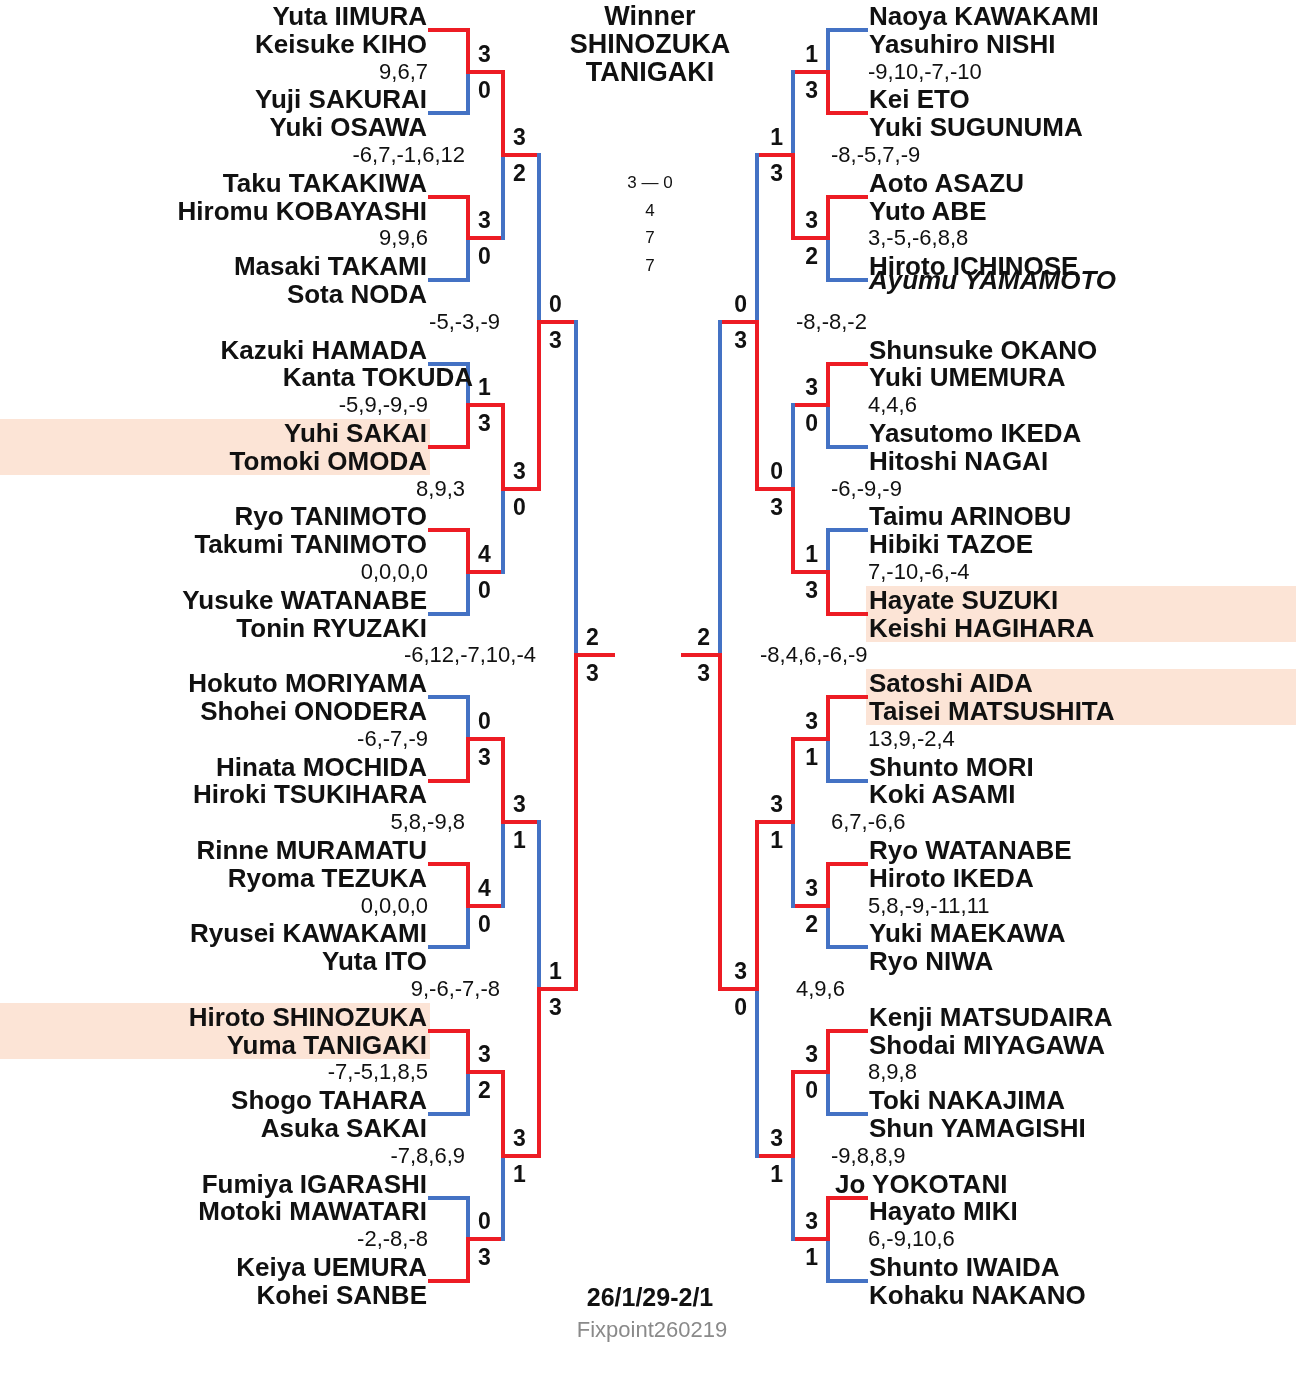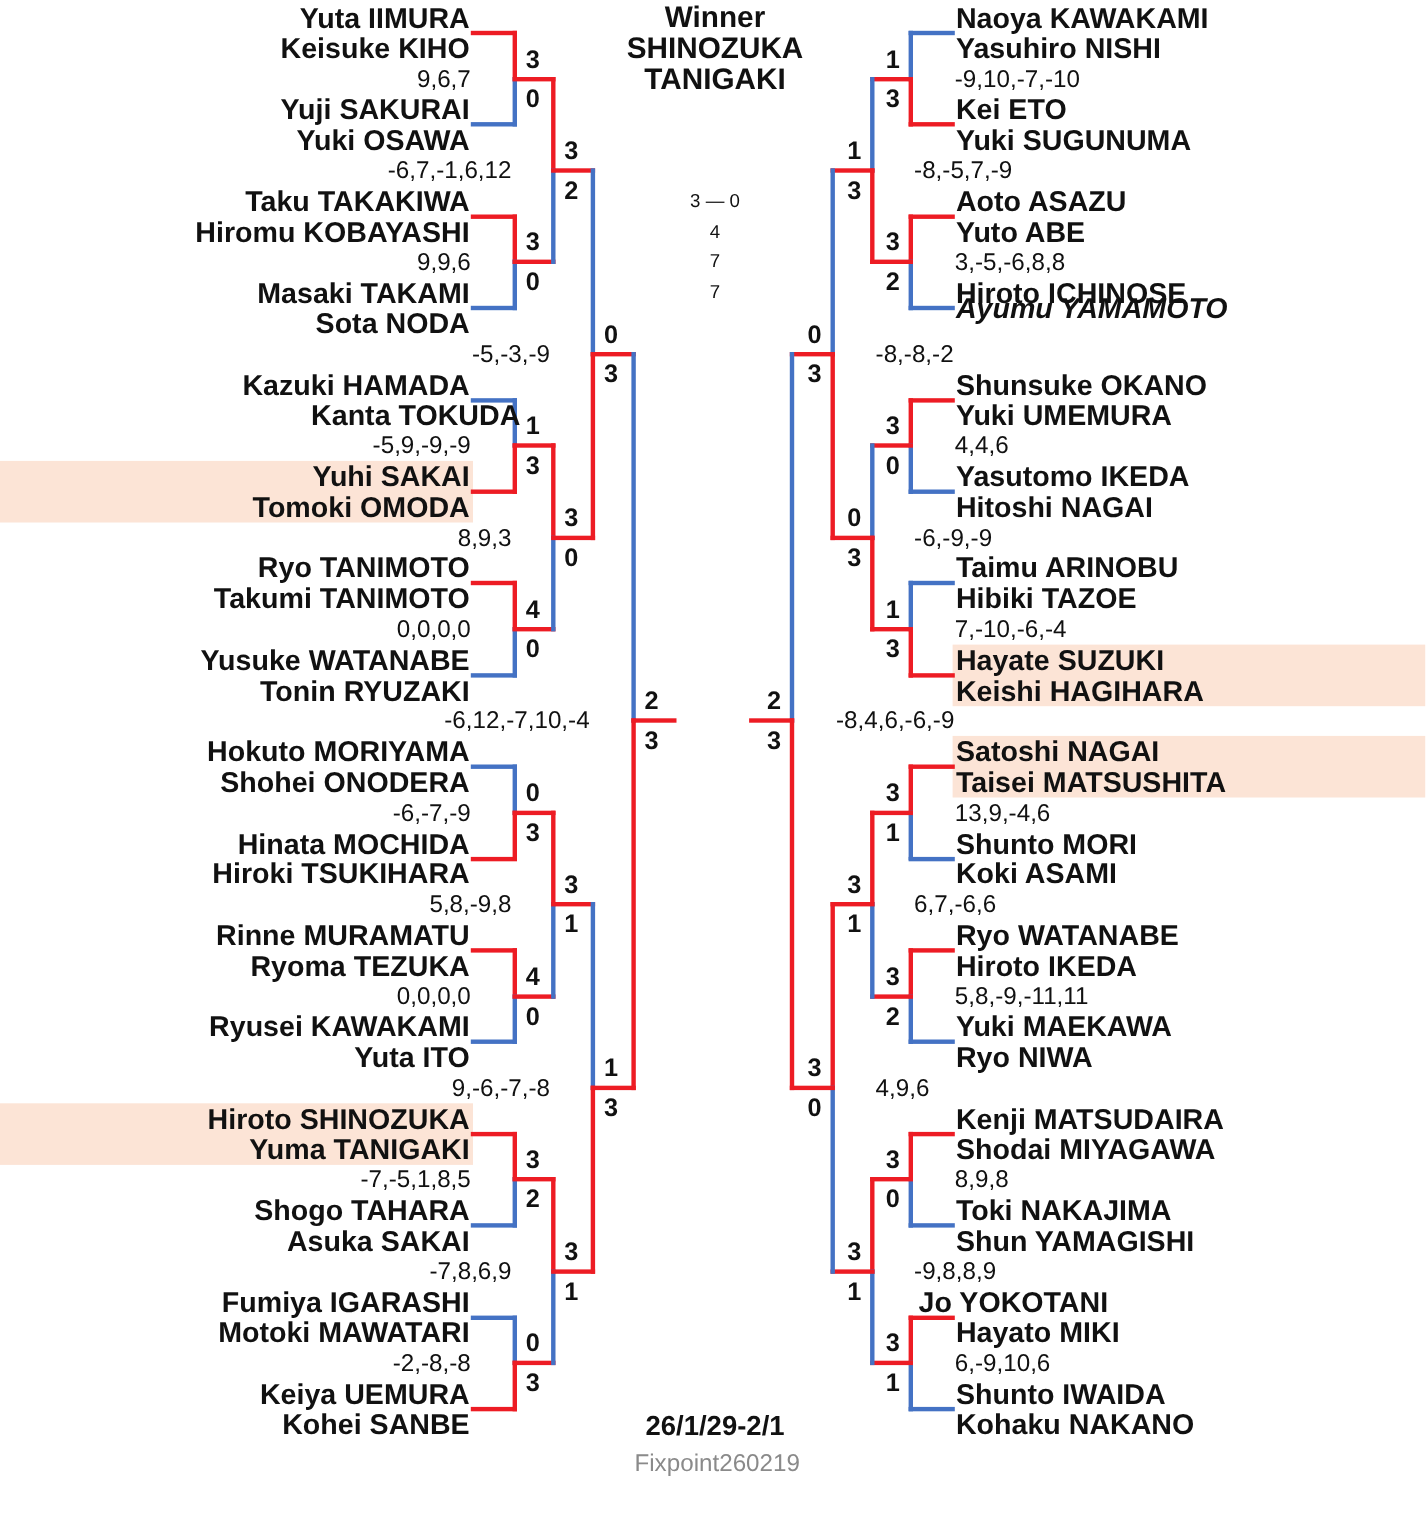--- a/index.html
+++ b/index.html
@@ -215,21 +215,21 @@
     <div class="team" style="top: 349.6px; left: 869px;">Shunsuke OKANO</div>
     <div class="team" style="top: 377.4px; left: 869px;">Yuki UMEMURA</div>
     <div class="team" style="top: 433px; left: 869px;">Yasutomo IKEDA</div>
     <div class="team" style="top: 460.8px; left: 869px;">Hitoshi NAGAI</div>
     <div class="team" style="top: 516.4px; left: 869px;">Taimu ARINOBU</div>
     <div class="team" style="top: 544.2px; left: 869px;">Hibiki TAZOE</div>
     <div class="hlband" style="top: 585.7px; height: 56px; background: rgb(252, 228, 214); left: 866px; width: 430px;"></div>
     <div class="team" style="top: 599.8px; left: 869px;">Hayate SUZUKI</div>
     <div class="team" style="top: 627.6px; left: 869px;">Keishi HAGIHARA</div>
     <div class="hlband" style="top: 669.1px; height: 56px; background: rgb(252, 228, 214); left: 866px; width: 430px;"></div>
-    <div class="team" style="top: 683.2px; left: 869px;">Satoshi NAGAI</div>
+    <div class="team" style="top: 683.2px; left: 869px;">Satoshi AIDA</div>
     <div class="team" style="top: 711px; left: 869px;">Taisei MATSUSHITA</div>
     <div class="team" style="top: 766.6px; left: 869px;">Shunto MORI</div>
     <div class="team" style="top: 794.4px; left: 869px;">Koki ASAMI</div>
     <div class="team" style="top: 850px; left: 869px;">Ryo WATANABE</div>
     <div class="team" style="top: 877.8px; left: 869px;">Hiroto IKEDA</div>
     <div class="team" style="top: 933.4px; left: 869px;">Yuki MAEKAWA</div>
     <div class="team" style="top: 961.2px; left: 869px;">Ryo NIWA</div>
     <div class="team" style="top: 1016.8px; left: 869px;">Kenji MATSUDAIRA</div>
     <div class="team" style="top: 1044.6px; left: 869px;">Shodai MIYAGAWA</div>
     <div class="team" style="top: 1100.2px; left: 869px;">Toki NAKAJIMA</div>
@@ -270,21 +270,21 @@
     <div class="setlbl" style="top: 554px; right: 478px;">1</div>
     <div class="setlbl" style="top: 590px; right: 478px;">3</div>
     <div class="score" style="top: 572px; left: 868px;">7,-10,-6,-4</div>
     <div class="seg" style="left: 826px; top: 695.1px; width: 42px; height: 4px; background: rgb(237, 28, 36);"></div>
     <div class="seg" style="left: 826px; top: 778.5px; width: 42px; height: 4px; background: rgb(68, 114, 196);"></div>
     <div class="seg" style="left: 826px; top: 695.1px; width: 4px; height: 45.7px; background: rgb(237, 28, 36);"></div>
     <div class="seg" style="left: 826px; top: 736.8px; width: 4px; height: 45.7px; background: rgb(68, 114, 196);"></div>
     <div class="seg" style="left: 791px; top: 736.8px; width: 39px; height: 4px; background: rgb(237, 28, 36);"></div>
     <div class="setlbl" style="top: 720.8px; right: 478px;">3</div>
     <div class="setlbl" style="top: 756.8px; right: 478px;">1</div>
-    <div class="score" style="top: 738.8px; left: 868px;">13,9,-4,6</div>
+    <div class="score" style="top: 738.8px; left: 868px;">13,9,-2,4</div>
     <div class="seg" style="left: 826px; top: 861.9px; width: 42px; height: 4px; background: rgb(237, 28, 36);"></div>
     <div class="seg" style="left: 826px; top: 945.3px; width: 42px; height: 4px; background: rgb(68, 114, 196);"></div>
     <div class="seg" style="left: 826px; top: 861.9px; width: 4px; height: 45.7px; background: rgb(237, 28, 36);"></div>
     <div class="seg" style="left: 826px; top: 903.6px; width: 4px; height: 45.7px; background: rgb(68, 114, 196);"></div>
     <div class="seg" style="left: 791px; top: 903.6px; width: 39px; height: 4px; background: rgb(237, 28, 36);"></div>
     <div class="setlbl" style="top: 887.6px; right: 478px;">3</div>
     <div class="setlbl" style="top: 923.6px; right: 478px;">2</div>
     <div class="score" style="top: 905.6px; left: 868px;">5,8,-9,-11,11</div>
     <div class="seg" style="left: 826px; top: 1028.7px; width: 42px; height: 4px; background: rgb(237, 28, 36);"></div>
     <div class="seg" style="left: 826px; top: 1112.1px; width: 42px; height: 4px; background: rgb(68, 114, 196);"></div>

